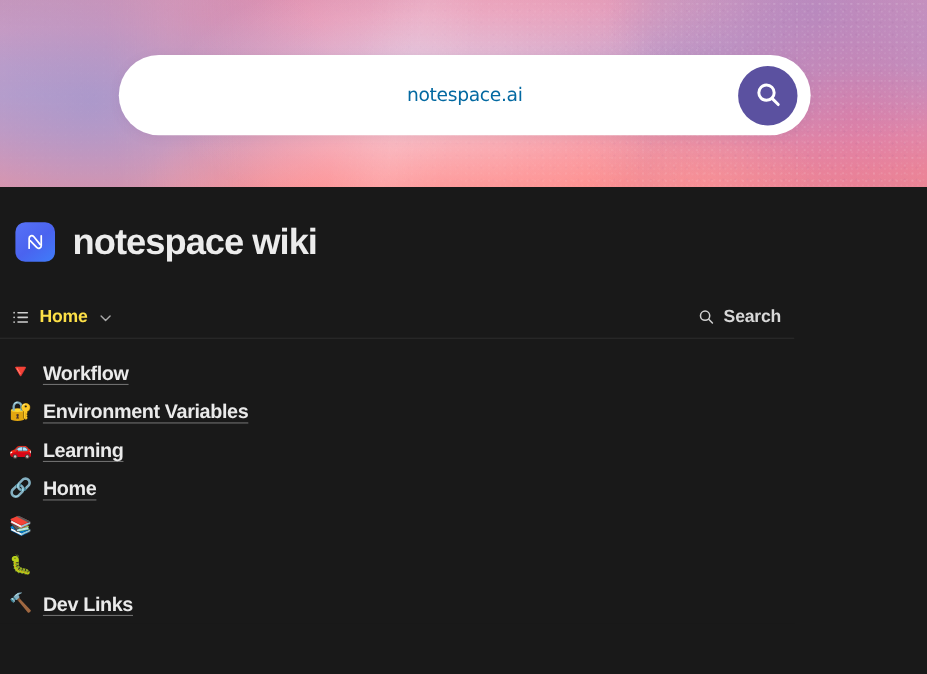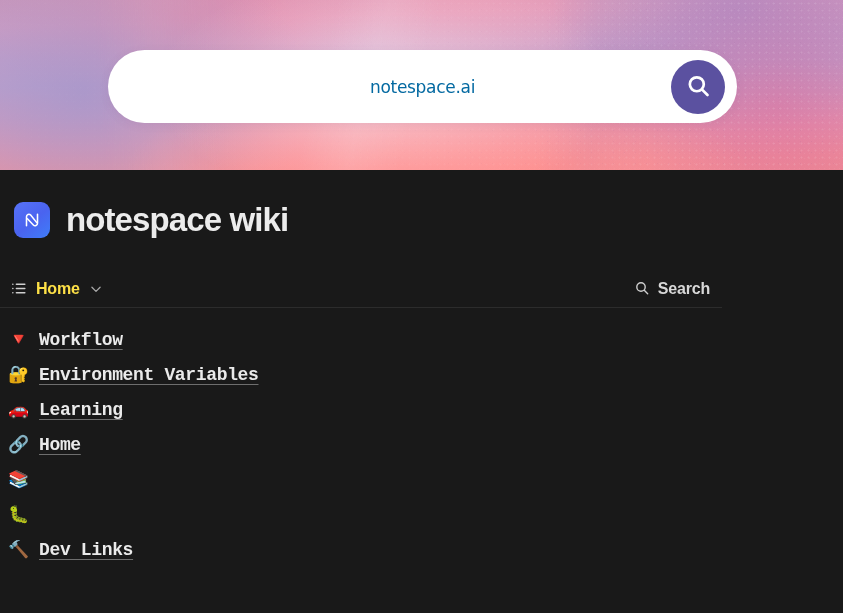--- a/index.html
+++ b/index.html
@@ -234,21 +234,20 @@
     font-size: 18px;
     font-weight: 600;
     color: #eaeaea;
     letter-spacing: -0.35px;
     text-decoration: underline;
     text-decoration-color: rgba(215,215,215,0.45);
     text-underline-offset: 4px;
     text-decoration-thickness: 1px;
     cursor: pointer;
     white-space: nowrap;
-    font-family: Liberation Mono, monospace;
   }
 </style>
 </head>
 <body>
 
 <div class="banner">
   <div class="banner-art"></div>
   <div class="banner-streaks"></div>
   <div class="banner-grain"></div>
 

